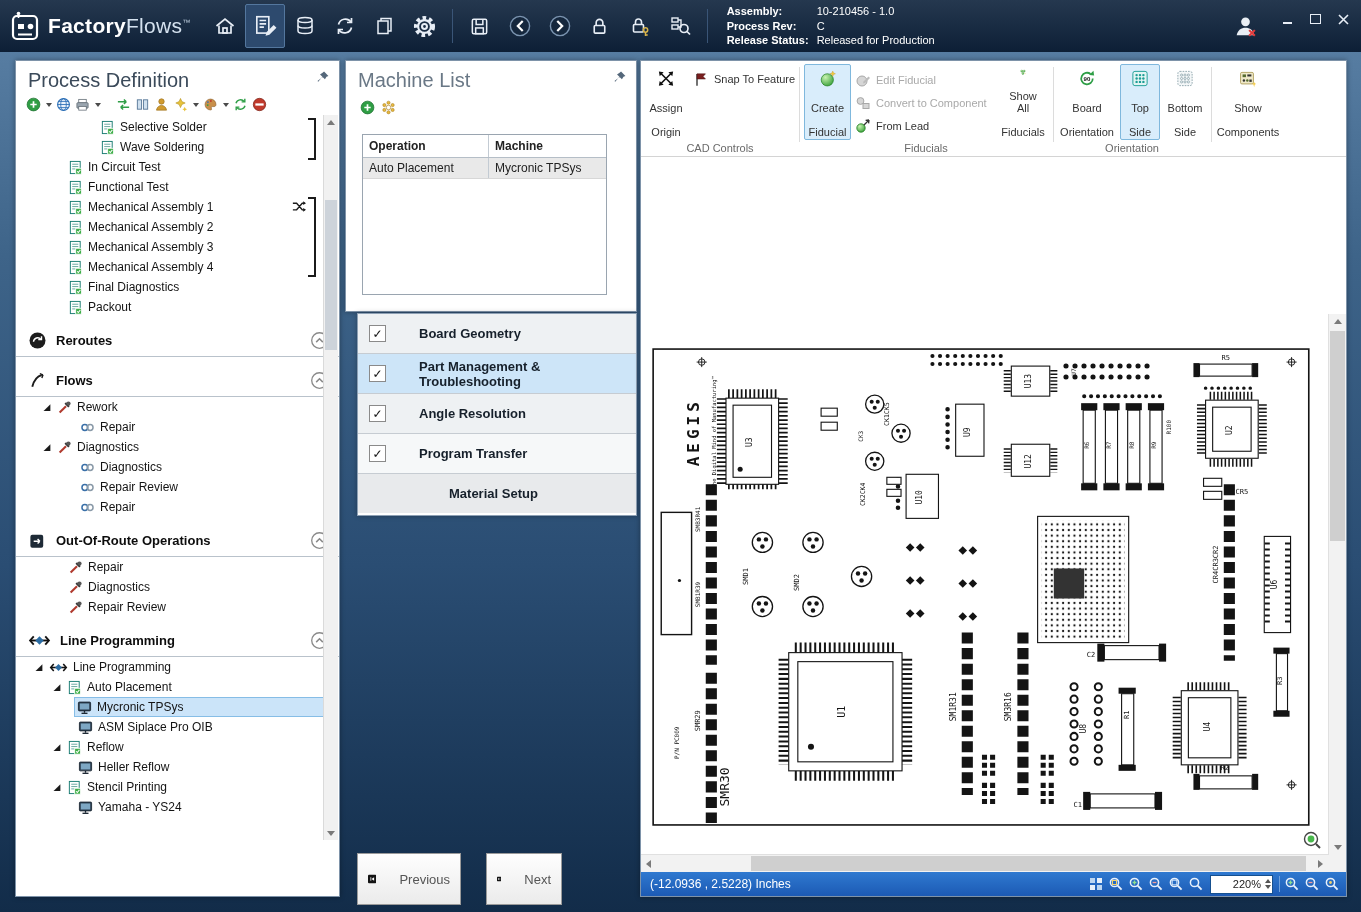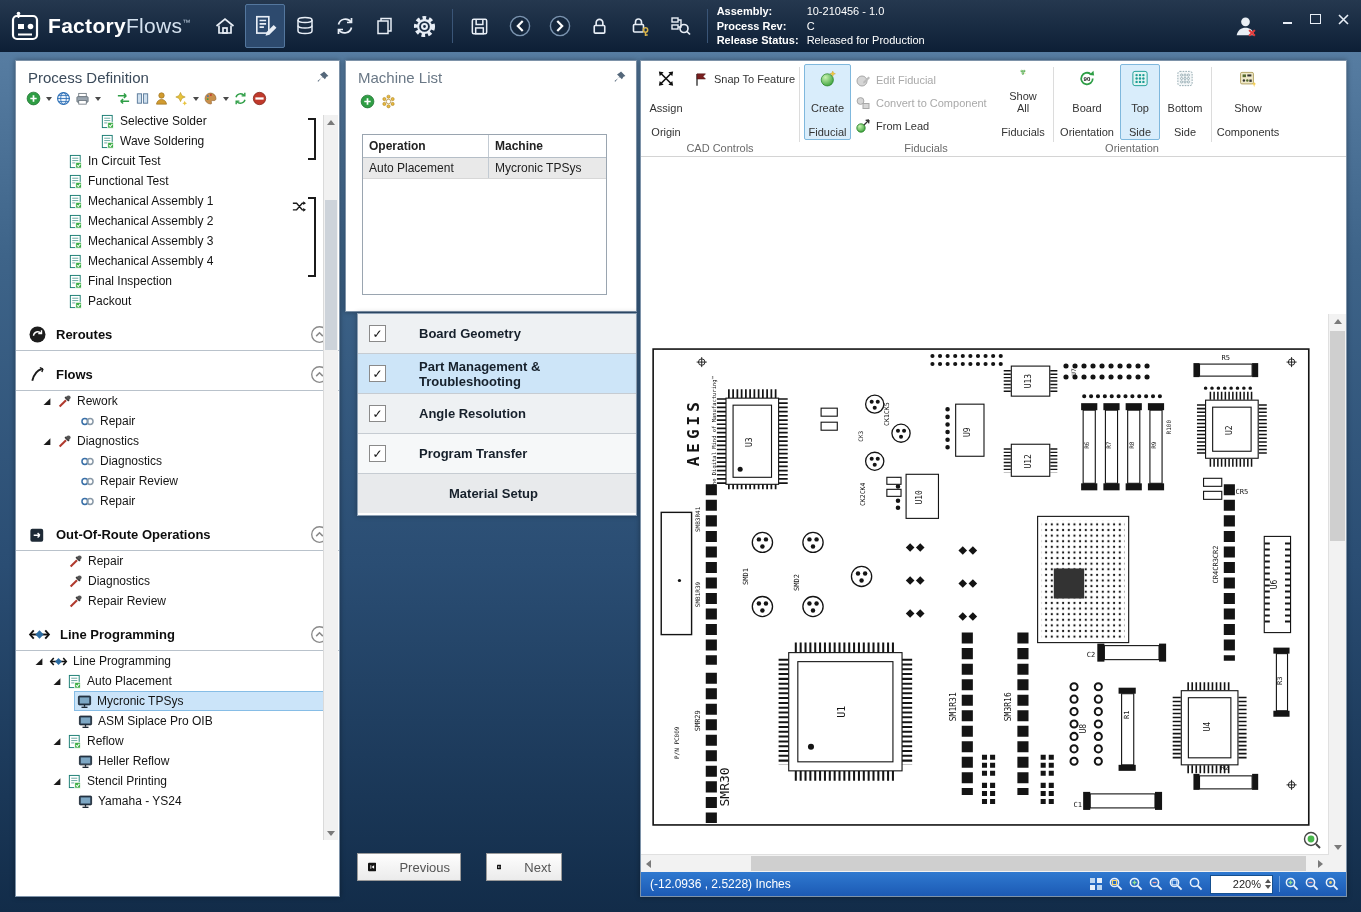--- a/index.html
+++ b/index.html
@@ -16,33 +16,33 @@
   .logo{display:flex;align-items:center;gap:8px;margin-left:10px;}
   .logo-text{font-size:21px;letter-spacing:.3px;white-space:nowrap;}
   .logo-text b{font-weight:bold;color:#fff;}
   .logo-text .lt{font-weight:normal;color:#d5e2ef;}
   .logo-text sup{font-size:8px;color:#b9c9da;}
   .tb-icons{display:flex;align-items:center;margin-left:14px;}
   .tbi{width:40px;height:44px;background:none;border:1px solid transparent;
     display:flex;align-items:center;justify-content:center;padding:0;}
   .tbi.active{background:#2d4a6e;border-color:#54779e;border-radius:2px;}
   .tb-sep{width:1px;height:34px;background:#3a5577;margin:0 7px;}
-  .asm-info{margin-left:2px;font-size:11px;line-height:14.5px;white-space:nowrap;}
+  .asm-info{margin-left:12px;font-size:11px;line-height:14.5px;white-space:nowrap;}
   .asm-row{display:flex;}
   .asm-label{font-weight:bold;width:90px;}
   .tb-right{position:absolute;right:10px;top:0;height:100%;display:flex;align-items:center;gap:14px;}
   .winbtns{display:flex;align-items:flex-start;gap:12px;margin-top:-14px;}
   .wbtn{width:16px;height:14px;display:flex;align-items:center;justify-content:center;background:none;border:none;padding:0;}
   .wb-min{width:9px;height:2px;background:#e8eef6;margin-top:8px;}
   .wb-max{width:9px;height:8px;border:1.6px solid #e8eef6;}
   
   .panel{position:absolute;background:#fff;border:1px solid #7e93a9;box-shadow:0 0 5px rgba(0,0,0,.35);}
   
   .left-panel{left:15px;top:60px;width:323px;height:835px;overflow:hidden;}
-  .p-title{font-size:15px;color:#3b4a5a;padding:8px 10px 2px 12px;}
+  .p-title{font-size:20px;color:#3b4a5a;padding:8px 10px 2px 12px;}
   .pin{position:absolute;right:9px;top:9px;}
   .pd-toolbar{display:flex;align-items:center;gap:4px;padding:3px 8px 5px 10px;}
   .pd-toolbar svg{width:15px;height:15px;}
   .caret{width:0;height:0;border-left:3px solid transparent;border-right:3px solid transparent;border-top:4px solid #4a4a4a;margin-left:1px;}
   .tgap{width:7px;}
   .tree{font-size:12px;color:#141414;position:relative;}
   .trow{height:20px;display:flex;align-items:center;gap:5px;padding-right:4px;}
   .trow .ic16{width:15px;height:15px;flex:none;}
   .lv2{padding-left:52px;}
   .lv3{padding-left:84px;}
@@ -85,21 +85,21 @@
   .wizard{position:absolute;top:253px;left:12px;right:0;height:201px;background:#fff;border:1px solid #8da0b4;box-shadow:0 0 5px rgba(0,0,0,.3);}
   .wrow{display:flex;align-items:center;height:39px;border-bottom:1px solid #c6ccd2;background:#eef1f3;font-size:13px;color:#16202b;font-weight:bold;}
   .wrow.active{background:#cde5f8;}
   .wrow.plain{background:#f6f8f9;}
   .wrow.last{background:#e8eaec;border-bottom:none;}
   .wcheck{width:15px;height:15px;background:#fff;border:1px solid #8a8a8a;margin-left:11px;
     display:flex;align-items:center;justify-content:center;font-size:12px;color:#111;font-weight:normal;flex:none;}
   .wlabel{margin-left:33px;}
   .wlabel.noidt{margin-left:91px;}
   .nav-row{position:absolute;bottom:4px;left:12px;right:0;height:38px;}
-  .navbtn{position:absolute;top:0;height:28px;background:linear-gradient(#fefefe,#ebebeb);
+  .navbtn{position:absolute;top:0;height:52px;background:linear-gradient(#fefefe,#ebebeb);
     border:1px solid #9a9a9a;display:flex;align-items:center;gap:23px;padding:0 10px;font-size:13px;color:#555;}
   .navbtn svg{width:24px;height:24px;}
   .btn-prev{left:0;width:104px;}
   .btn-next{left:129px;width:76px;}
   
   .right-panel{left:640px;top:60px;width:705px;height:835px;}
   .ribbon{position:absolute;top:0;left:0;right:0;height:95px;background:#fff;border-bottom:1px solid #d4d4d4;font-size:11px;color:#333;}
   .rb-sep{position:absolute;top:6px;bottom:14px;width:1px;background:#dcdcdc;}
   .rb-big{position:absolute;top:3px;height:76px;display:flex;flex-direction:column;align-items:center;
     text-align:center;line-height:12.5px;padding-top:4px;border:1px solid transparent;border-radius:2px;background:none;font-size:11px;color:#333;gap:11px;}
@@ -649,21 +649,21 @@
     <div class="trow lv2">
         <svg class="ic16">
           <use href="#i-doc"></use>
         </svg>
         <span>Mechanical Assembly 4</span>
       </div>
     <div class="trow lv2">
         <svg class="ic16">
           <use href="#i-doc"></use>
         </svg>
-        <span>Final Inspection</span>
+        <span>Final Diagnostics</span>
       </div>
     <div class="trow lv2">
         <svg class="ic16">
           <use href="#i-doc"></use>
         </svg>
         <span>Packout</span>
       </div>
   </div>
 
   <div class="sec">

